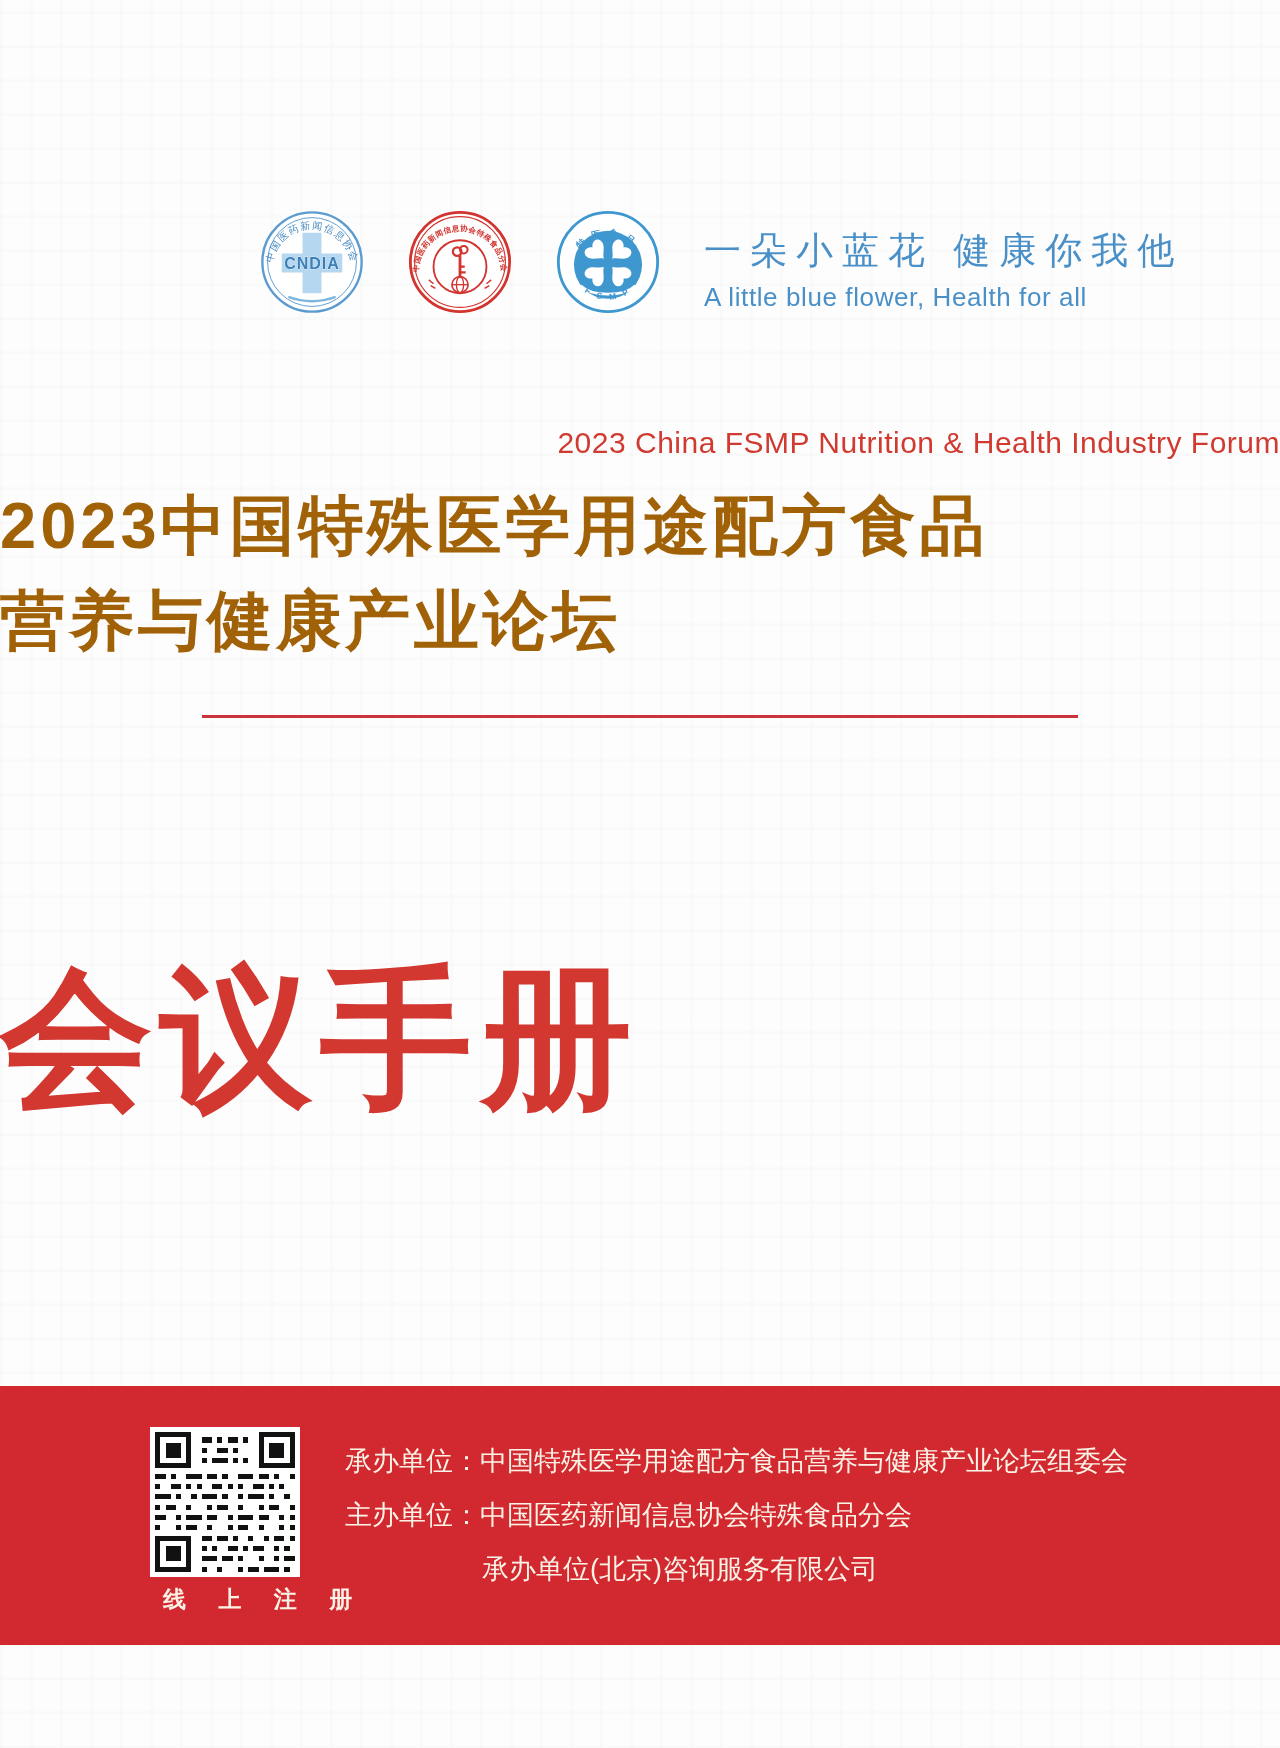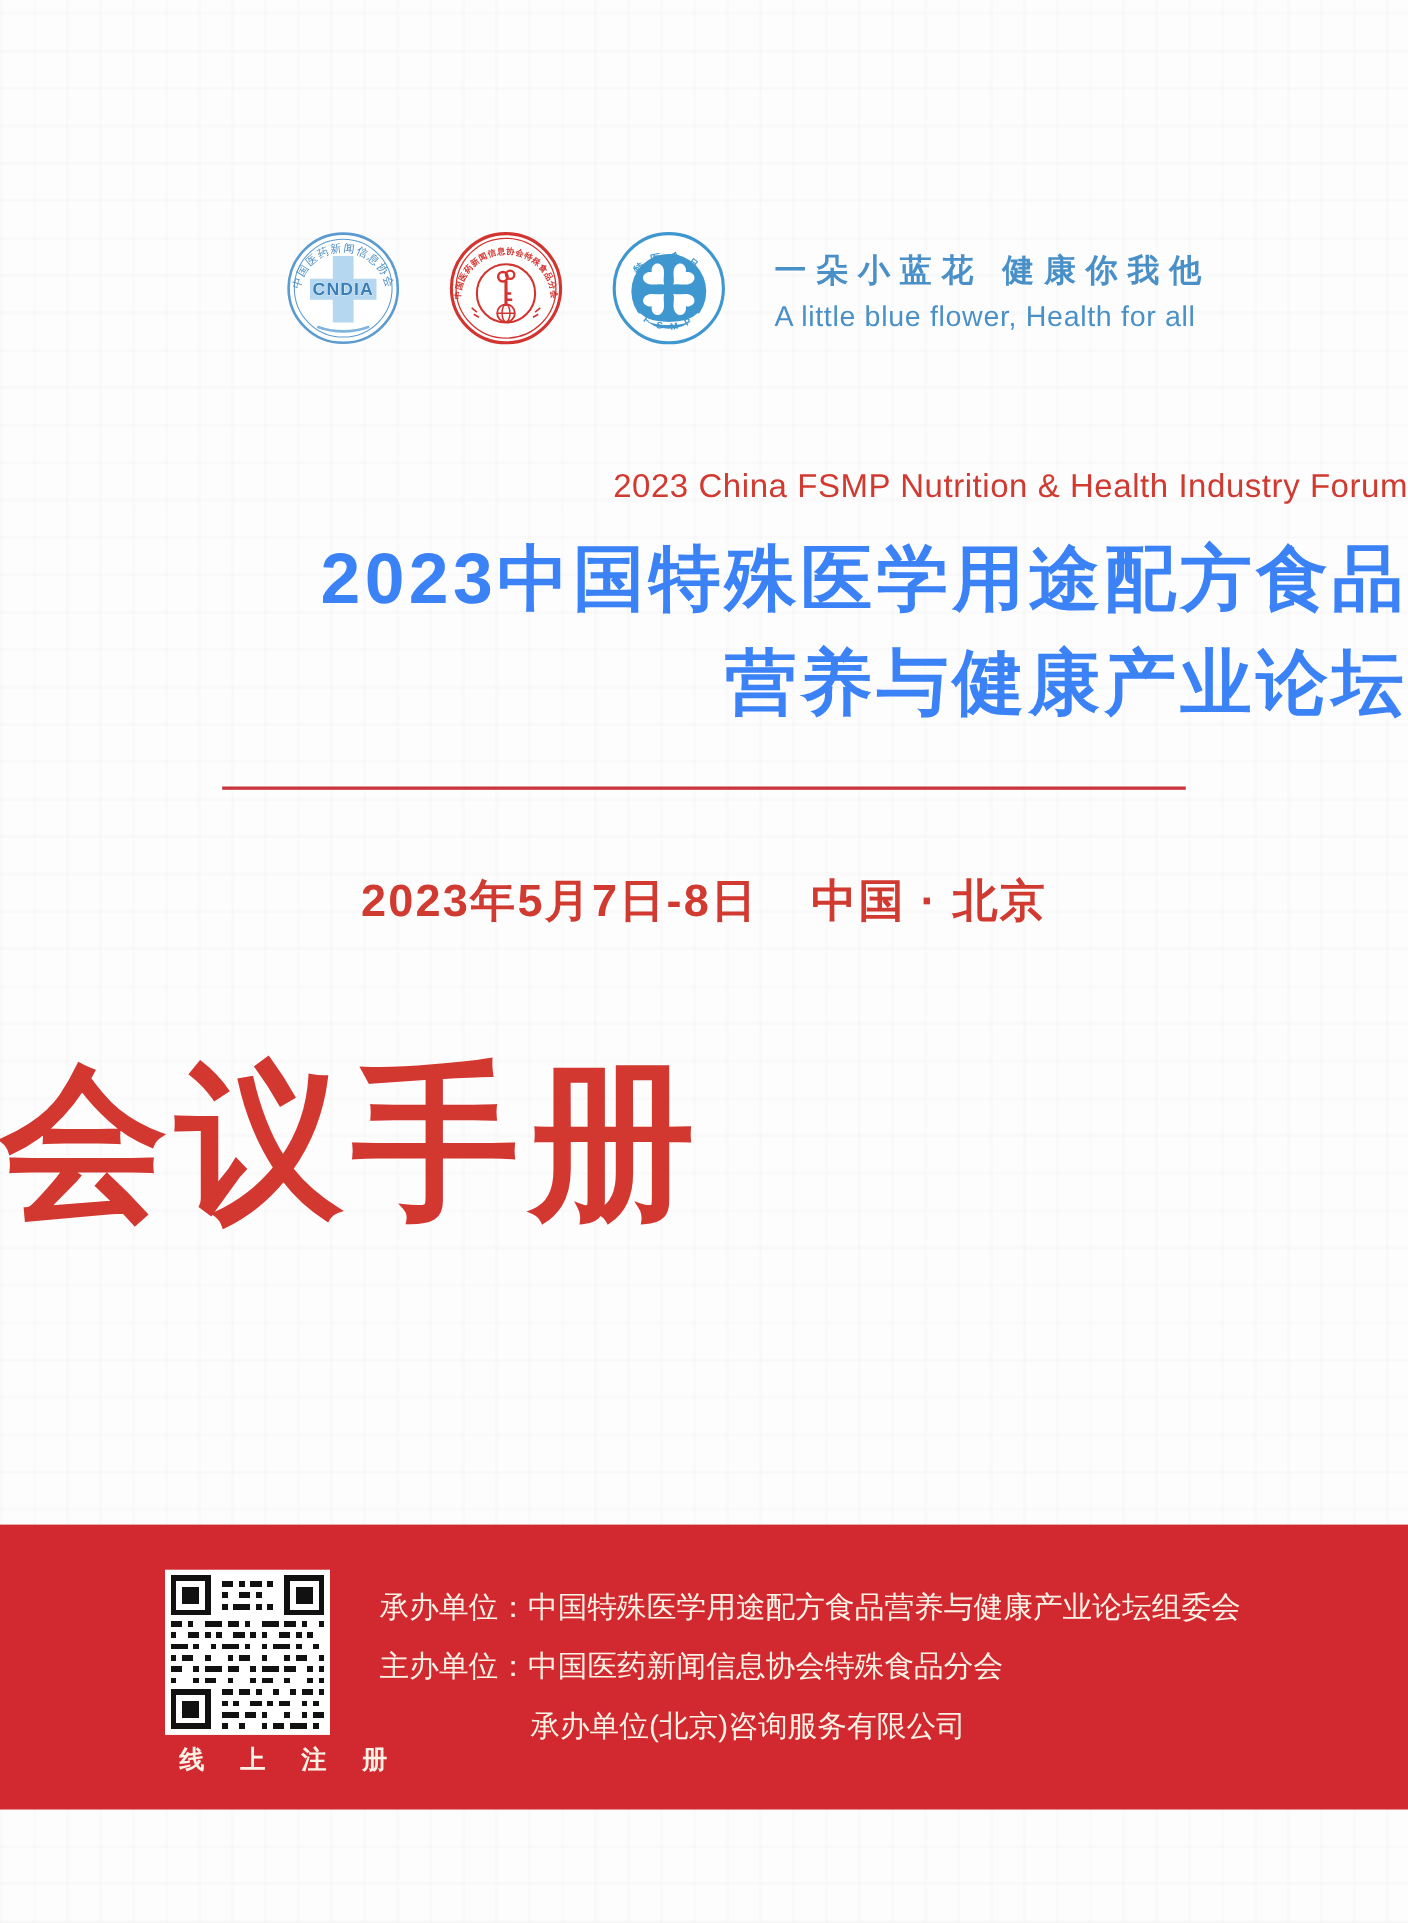--- a/index.html
+++ b/index.html
@@ -23,37 +23,37 @@
   
   .logos-row{
     position:absolute; left:260px; top:210px;
     display:flex; gap:44px; align-items:center;
   }
   .logo{ width:104px; height:104px; }
   .logo svg{ width:100%; height:100%; display:block; }
 
   .tagline{ position:absolute; left:704px; top:226px; color:#4a90c8; }
   .tagline-zh{
-    font-size:29px; letter-spacing:9px; font-weight:700;
+    font-size:37px; letter-spacing:9px; font-weight:400;
     white-space:nowrap;
   }
   .tagline-en{
     font-size:26px; letter-spacing:0.6px; margin-top:6px; font-weight:500;
     white-space:nowrap;
   }
 
   
   .title-en{
     position:absolute; top:426px; left:0; width:100%;
     text-align:right; color:#d03a30;
     font-size:30px; font-weight:500; letter-spacing:0.5px;
   }
   .title-zh{
     position:absolute; top:478px; left:0; width:100%;
-    text-align:right; color:#3b82f6;
+    text-align:left; color:#a16207;
     font-size:65px; font-weight:900; line-height:95px; letter-spacing:4px;
   }
   .divider{
     position:absolute; top:715px; left:50%; transform:translateX(-50%);
     width:876px; height:3px; background:#c9353a;
   }
   .date-line{
     position:absolute; top:792px; left:0; width:100%;
     text-align:center; color:#d03a30;
     font-size:41px; font-weight:800; letter-spacing:2px;
@@ -183,23 +183,20 @@
 
   <div class="title-en">2023 China FSMP Nutrition &amp; Health Industry Forum</div>
 
   <div class="title-zh">
     <div>2023中国特殊医学用途配方食品</div>
     <div>营养与健康产业论坛</div>
   </div>
 
   <div class="divider"></div>
 
-  <div class="date-line">
-    <span>2023年5月7日-8日</span><span class="loc">中国 · 北京</span>
-  </div>
 
   <div class="cover-title">会议手册</div>
 
   <div class="footer">
 
     <div class="qr">
       <svg viewBox="0 0 29 29" shape-rendering="crispEdges">
         <rect width="29" height="29" fill="#ffffff"></rect>
         <g fill="#111111">
           <rect x="1" y="1" width="7" height="7"></rect>

